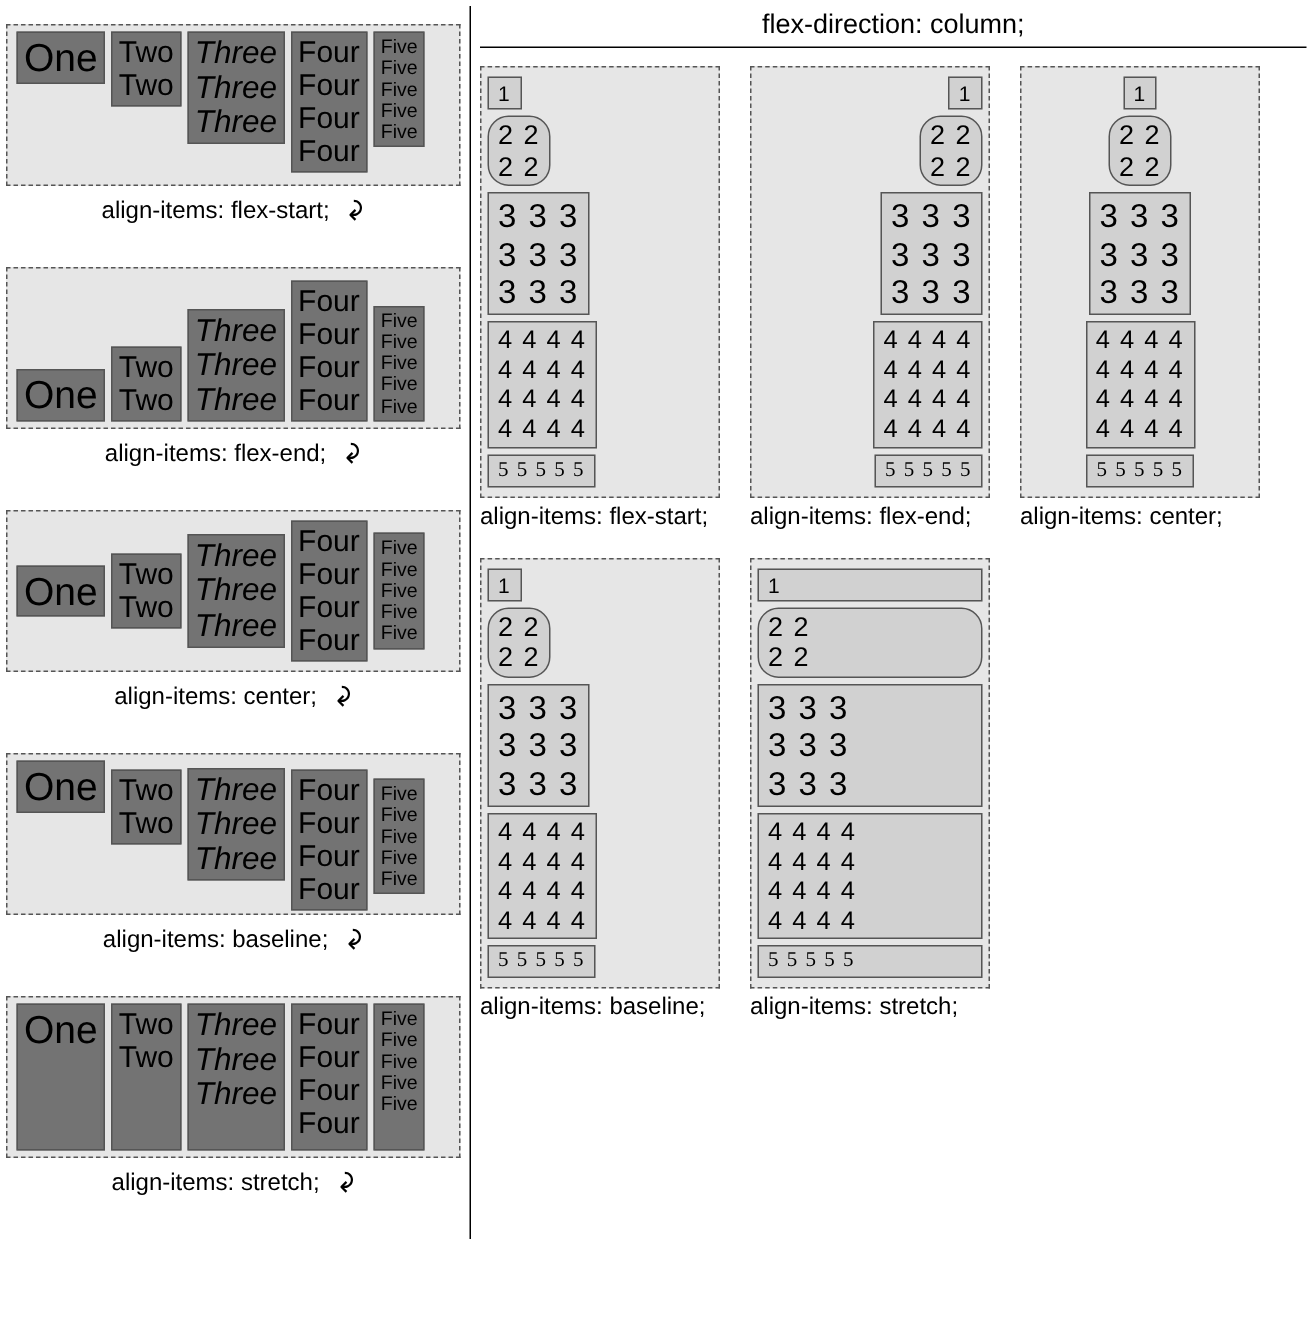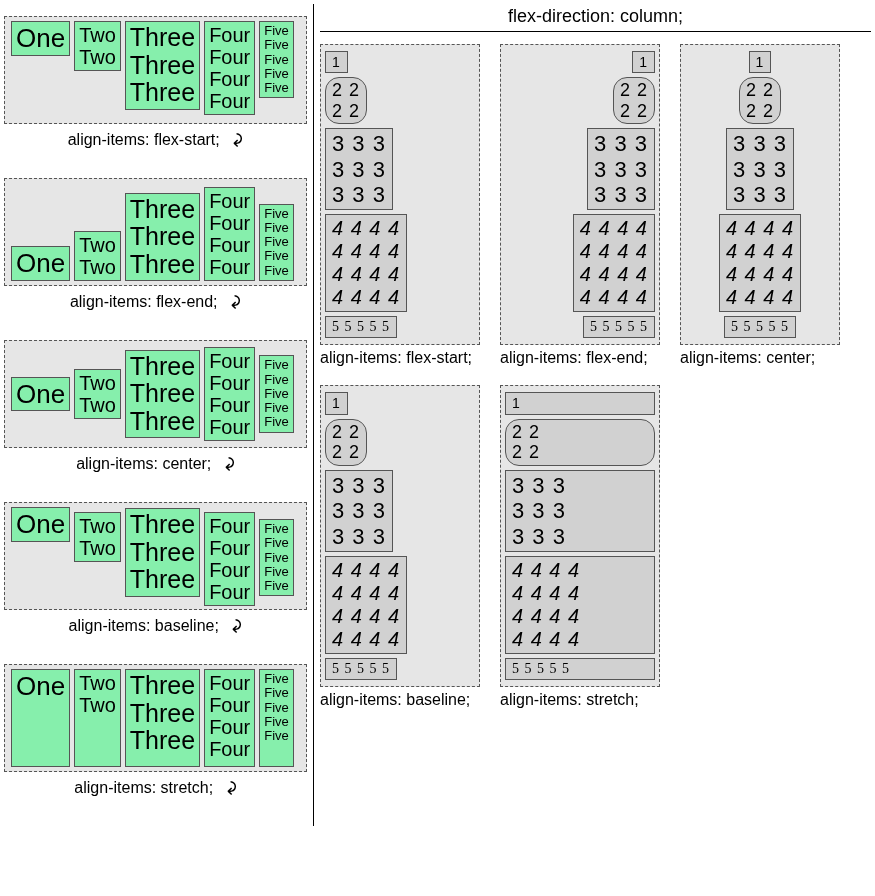--- a/index.html
+++ b/index.html
@@ -44,30 +44,30 @@
     height: 108px;
     width: 100%;
   }
   .fr-start    { align-items: flex-start; }
   .fr-end      { align-items: flex-end; }
   .fr-center   { align-items: center; }
   .fr-baseline { align-items: baseline; }
   .fr-stretch  { align-items: stretch; }
 
   .cell {
-    background: #86efac;
+    background: #737373;
     border: 1px solid #555;
     margin: 0 2px;
     padding: 2px 4px;
     line-height: 1.1;
     white-space: pre;
   }
   .fs1 { font-size: 26px; }
   .fs2 { font-size: 20px; }
-  .fs3 { font-size: 25px; }
+  .fs3 { font-size: 21px; font-style: italic; }
   .fs4 { font-size: 20px; }
   .fs5 { font-size: 13px; }
 
   .row-caption {
     text-align: center;
     font-size: 16px;
     margin-top: 4px;
   }
   .arrow {
     display: inline-block;
@@ -107,21 +107,21 @@
     border: 1px solid #555;
     margin: 2px 0;
     padding: 2px 6px;
     line-height: 1.15;
     white-space: pre;
     letter-spacing: 1px;
   }
   .cf1 { font-size: 14px; }
   .cf2 { font-size: 18px; border-radius: 14px; }
   .cf3 { font-size: 22px; }
-  .cf4 { font-size: 20px; font-style: italic; }
+  .cf4 { font-size: 17px; }
   .cf5 { font-size: 14px; font-family: Liberation Serif, serif; }
 
   .col-caption {
     font-size: 16px;
     margin-top: 4px;
   }
 </style>
 </head>
 <body>
 

